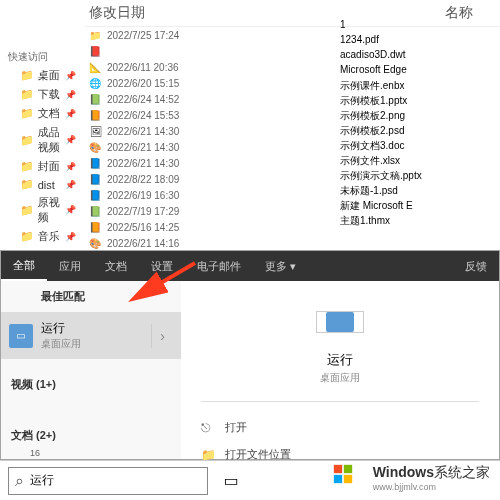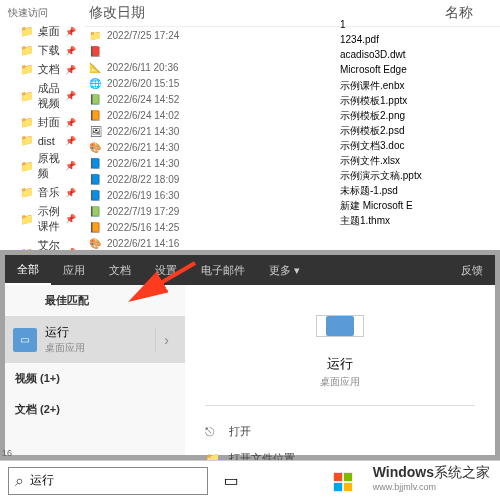--- a/index.html
+++ b/index.html
@@ -1,73 +1,73 @@
 <!DOCTYPE html>
 <html><head>
 <meta charset="utf-8">
 <style>
 * { margin: 0; padding: 0; box-sizing: border-box; font-family: "Microsoft YaHei", sans-serif; }
 body { width: 500px; height: 500px; overflow: hidden; position: relative; background: #fff; }
 
 
 .explorer { position: absolute; top: 0; left: 0; right: 0; height: 260px; background: #fff; display: flex; font-size: 11px; }
 .sidebar { width: 85px; padding: 4px 0; }
-.sidebar-header { color: #666; padding: 2px 8px; font-size: 10px; }
+.sidebar-header { color: #666; padding: 2px 8px; font-size: 10px; margin-top: 44px; }
 .sidebar-item { padding: 2px 8px 2px 20px; color: #333; display: flex; align-items: center; gap: 4px; }
 .sidebar-item.selected { background: #cce8ff; }
 .pin { color: #999; font-size: 9px; margin-left: auto; }
 .file-list { flex: 1; padding: 0; }
 .file-header { display: flex; padding: 4px 0; color: #555; font-size: 14px; border-bottom: 1px solid #eee; }
 .col-date { width: 110px; padding-left: 4px; }
 .col-name-header { padding-left: 250px; }
 .file-row { display: flex; padding: 1px 0; align-items: center; }
 .file-icon { width: 14px; height: 14px; margin: 0 4px; display: inline-flex; align-items: center; justify-content: center; font-size: 10px; }
 .file-date { width: 100px; color: #666; font-size: 10px; }
 .names-col { position: absolute; left: 340px; top: 18px; font-size: 10px; }
 .names-col div { padding: 1px 0; height: 15px; }
 
 
-.search-panel { position: absolute; top: 250px; left: 0; right: 0; bottom: 40px; background: #f2f2f2; border: 5px solid #a3a3a3; }
+.search-panel { position: absolute; top: 250px; left: 0; right: 0; bottom: 40px; background: #f2f2f2; border: 1px solid #a3a3a3; }
 .search-tabs { background: #333; color: #ccc; display: flex; font-size: 11px; height: 30px; align-items: center; }
 .search-tab { padding: 0 12px; height: 100%; display: flex; align-items: center; }
 .search-tab.active { color: #fff; border-bottom: 2px solid #fff; }
 .feedback { margin-left: auto; padding: 0 12px; }
 .search-body { display: flex; height: calc(100% - 30px); }
 .search-left { width: 180px; background: #f8f8f8; }
 .match-header { font-size: 11px; padding: 8px; color: #333; font-weight: bold; margin-left: 32px; }
 .match-item { padding: 8px; display: flex; align-items: center; gap: 8px; position: relative; }
 .match-item.selected { background: #ddd; }
 .match-icon { width: 24px; height: 24px; background: #5b9bd5; border-radius: 2px; display: flex; align-items: center; justify-content: center; color: #fff; font-size: 10px; }
 .match-text { flex: 1; }
 .match-title { font-size: 12px; }
 .match-sub { font-size: 10px; color: #888; }
 .match-arrow { color: #888; font-size: 14px; padding: 4px 8px; border-left: 1px solid #ccc; }
-.category { padding: 8px 10px; font-size: 11px; font-weight: bold; color: #333; }
+.category { padding: 18px 10px; font-size: 11px; font-weight: bold; color: #333; }
 .search-right { flex: 1; background: #fff; padding: 20px; display: flex; flex-direction: column; align-items: center; }
 .right-icon { width: 48px; height: 48px; border: 1px solid #ccc; display: flex; align-items: center; justify-content: center; margin: 10px 0; }
 .right-icon-inner { width: 28px; height: 20px; background: #5b9bd5; border-radius: 2px; }
 .right-title { font-size: 13px; margin: 8px 0 2px; }
 .right-sub { font-size: 10px; color: #888; margin-bottom: 16px; }
 .right-actions { width: 100%; border-top: 1px solid #ddd; padding-top: 12px; }
 .right-action { display: flex; align-items: center; gap: 10px; padding: 6px 0; font-size: 11px; color: #444; }
 .ra-icon { width: 14px; font-size: 12px; color: #666; }
 
 
 .arrow { position: absolute; top: 258px; left: 125px; pointer-events: none; z-index: 10; }
 
 
 .taskbar { position: absolute; bottom: 0; left: 0; right: 0; height: 40px; background: #fff; border-top: 1px solid #ccc; display: flex; align-items: center; }
 .search-box { margin-left: 8px; display: flex; align-items: center; border: 1px solid #888; height: 28px; width: 200px; padding: 0 6px; background: #fff; }
 .search-box input { border: none; outline: none; font-size: 12px; flex: 1; }
 .task-icons { display: flex; margin-left: 8px; gap: 2px; }
 .task-icon { width: 30px; height: 30px; display: flex; align-items: center; justify-content: center; }
-.watermark { position: absolute; right: 10px; bottom: 8px; display: flex; align-items: flex-end; gap: 20px; font-size: 14px; color: #333; }
+.watermark { position: absolute; right: 10px; bottom: 8px; display: flex; align-items: flex-start; gap: 20px; font-size: 14px; color: #333; }
 .watermark .sub { font-size: 9px; color: #888; }
 .winlogo { width: 20px; height: 20px; }
-.time-left { position: absolute; left: 2px; bottom: 42px; font-size: 9px; color: #666; }
+.time-left { position: absolute; left: 2px; bottom: 42px; font-size: 9px; color: #666; padding-left: 28px; }
 
 svg { display: block; }
 </style>
 </head>
 <body>
 
 <div class="explorer">
   <div class="sidebar">
     <div class="sidebar-header">快速访问</div>
     <div id="sidebar-items">
@@ -158,21 +158,21 @@
         <div class="file-row">
           <span class="file-icon">🌐</span>
           <span class="file-date">2022/6/20 15:15</span>
         </div>
         <div class="file-row">
           <span class="file-icon">📗</span>
           <span class="file-date">2022/6/24 14:52</span>
         </div>
         <div class="file-row">
           <span class="file-icon">📙</span>
-          <span class="file-date">2022/6/24 14:02</span>
+          <span class="file-date">2022/6/24 15:53</span>
         </div>
         <div class="file-row">
           <span class="file-icon">🖼</span>
           <span class="file-date">2022/6/21 14:30</span>
         </div>
         <div class="file-row">
           <span class="file-icon">🎨</span>
           <span class="file-date">2022/6/21 14:30</span>
         </div>
         <div class="file-row">

